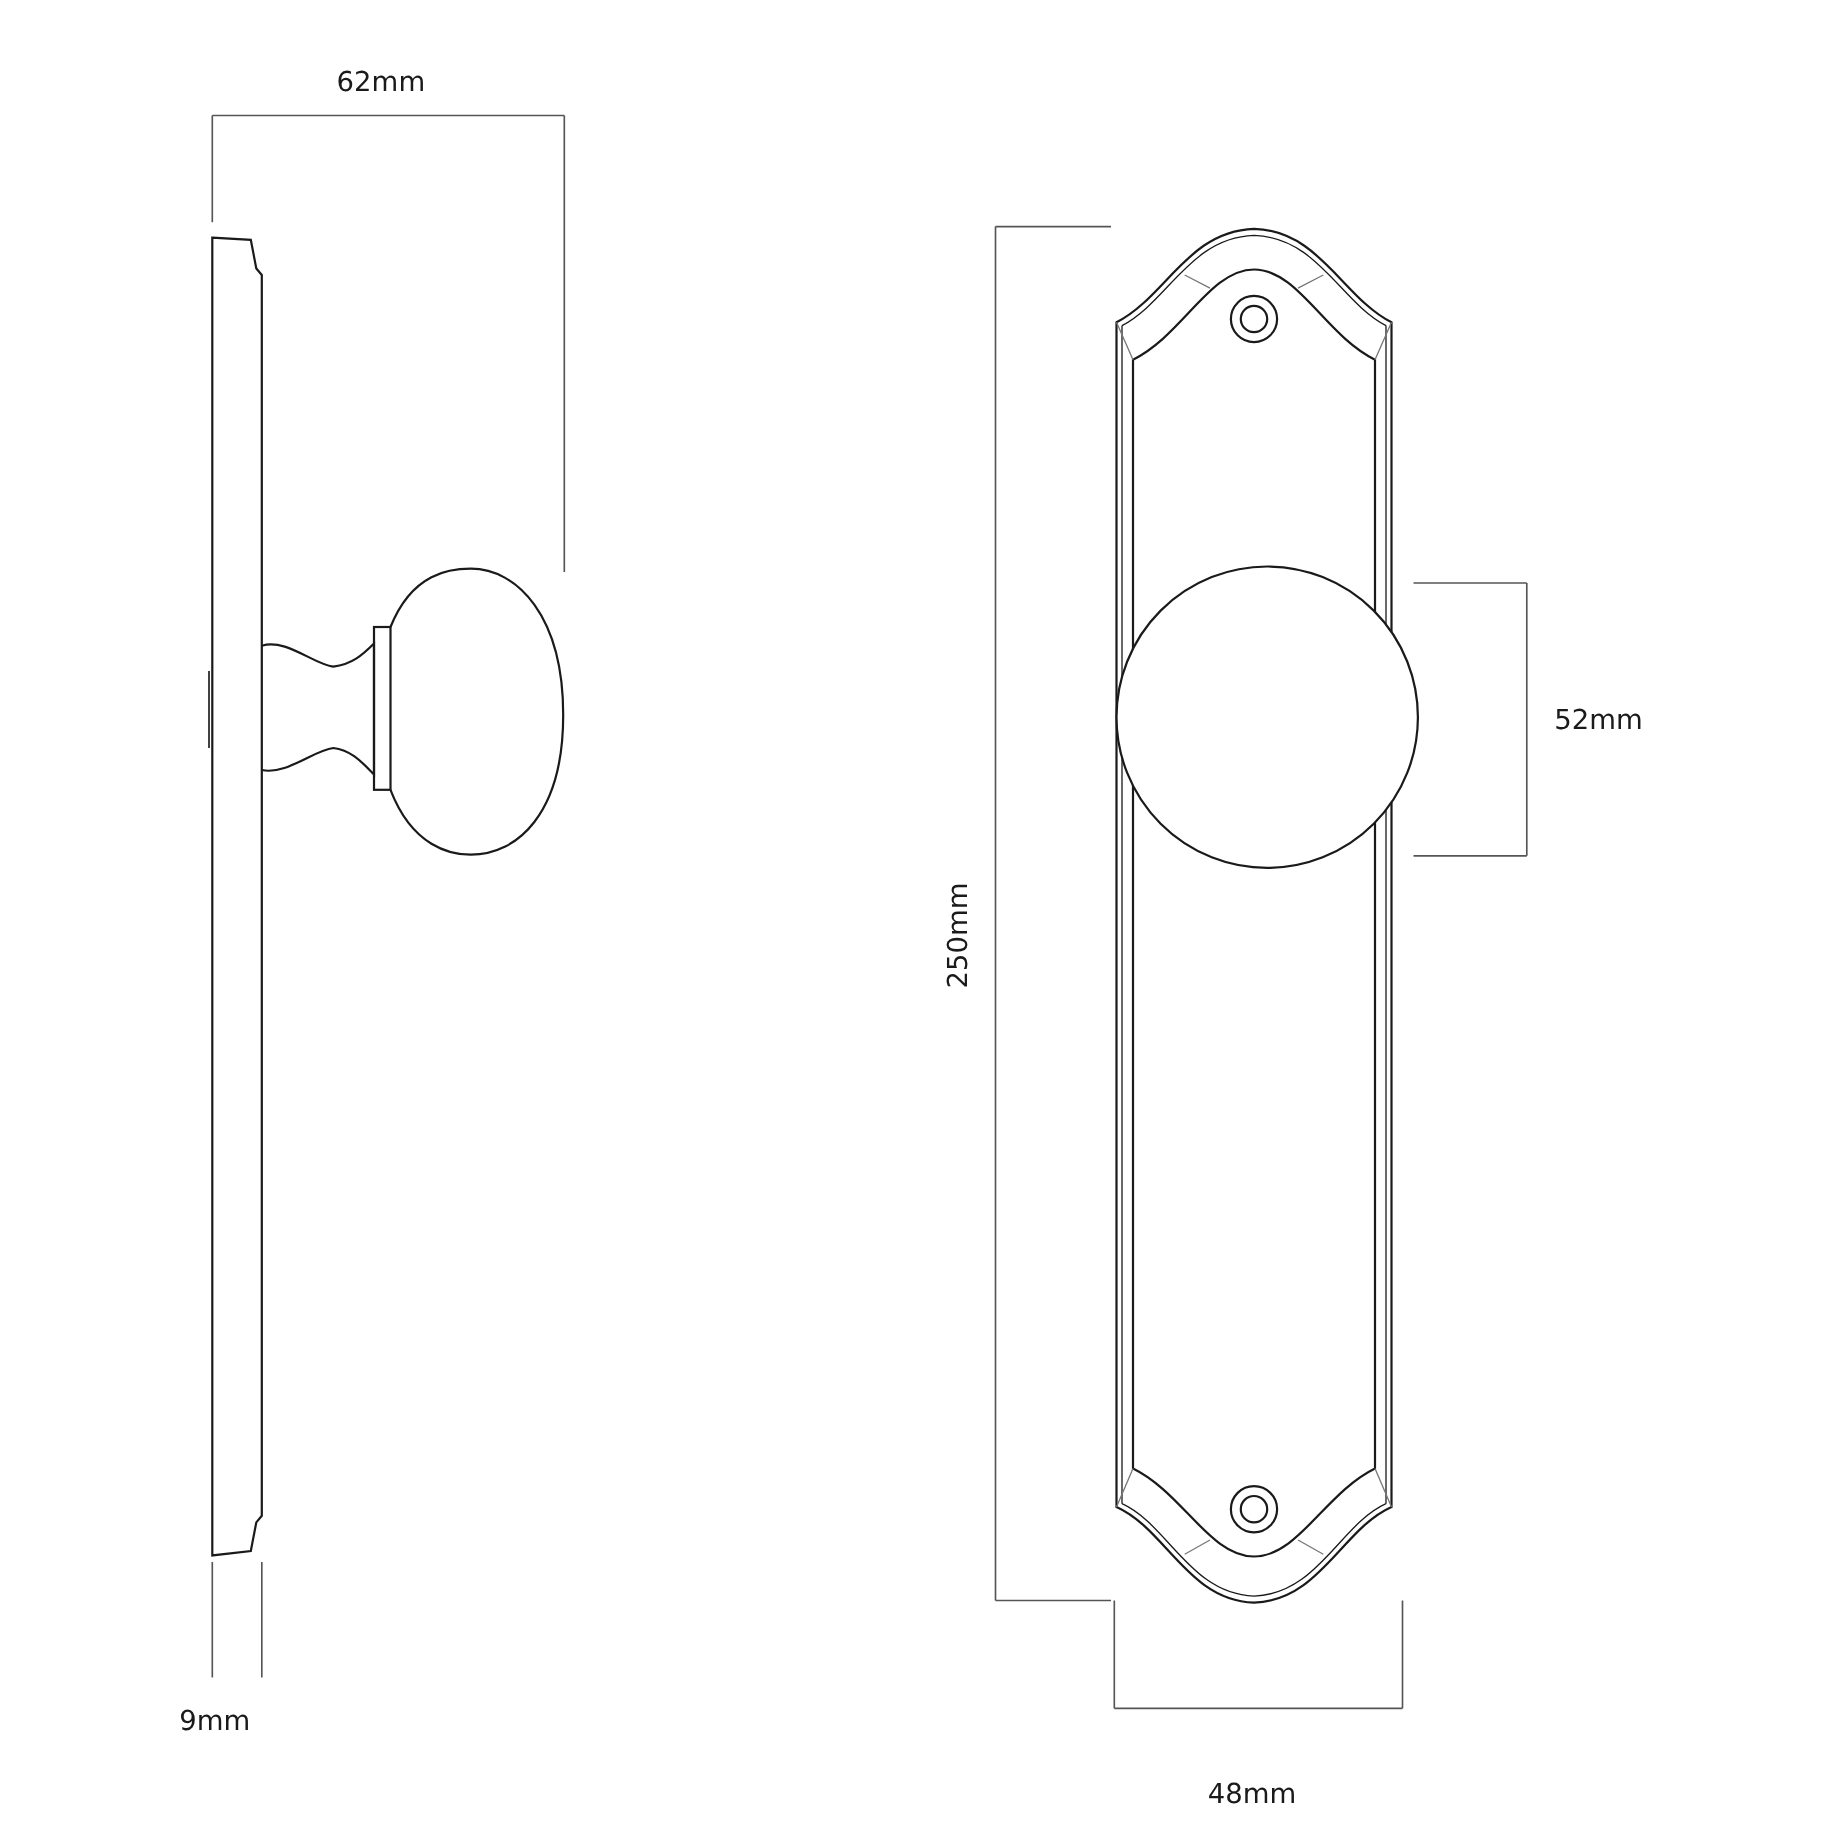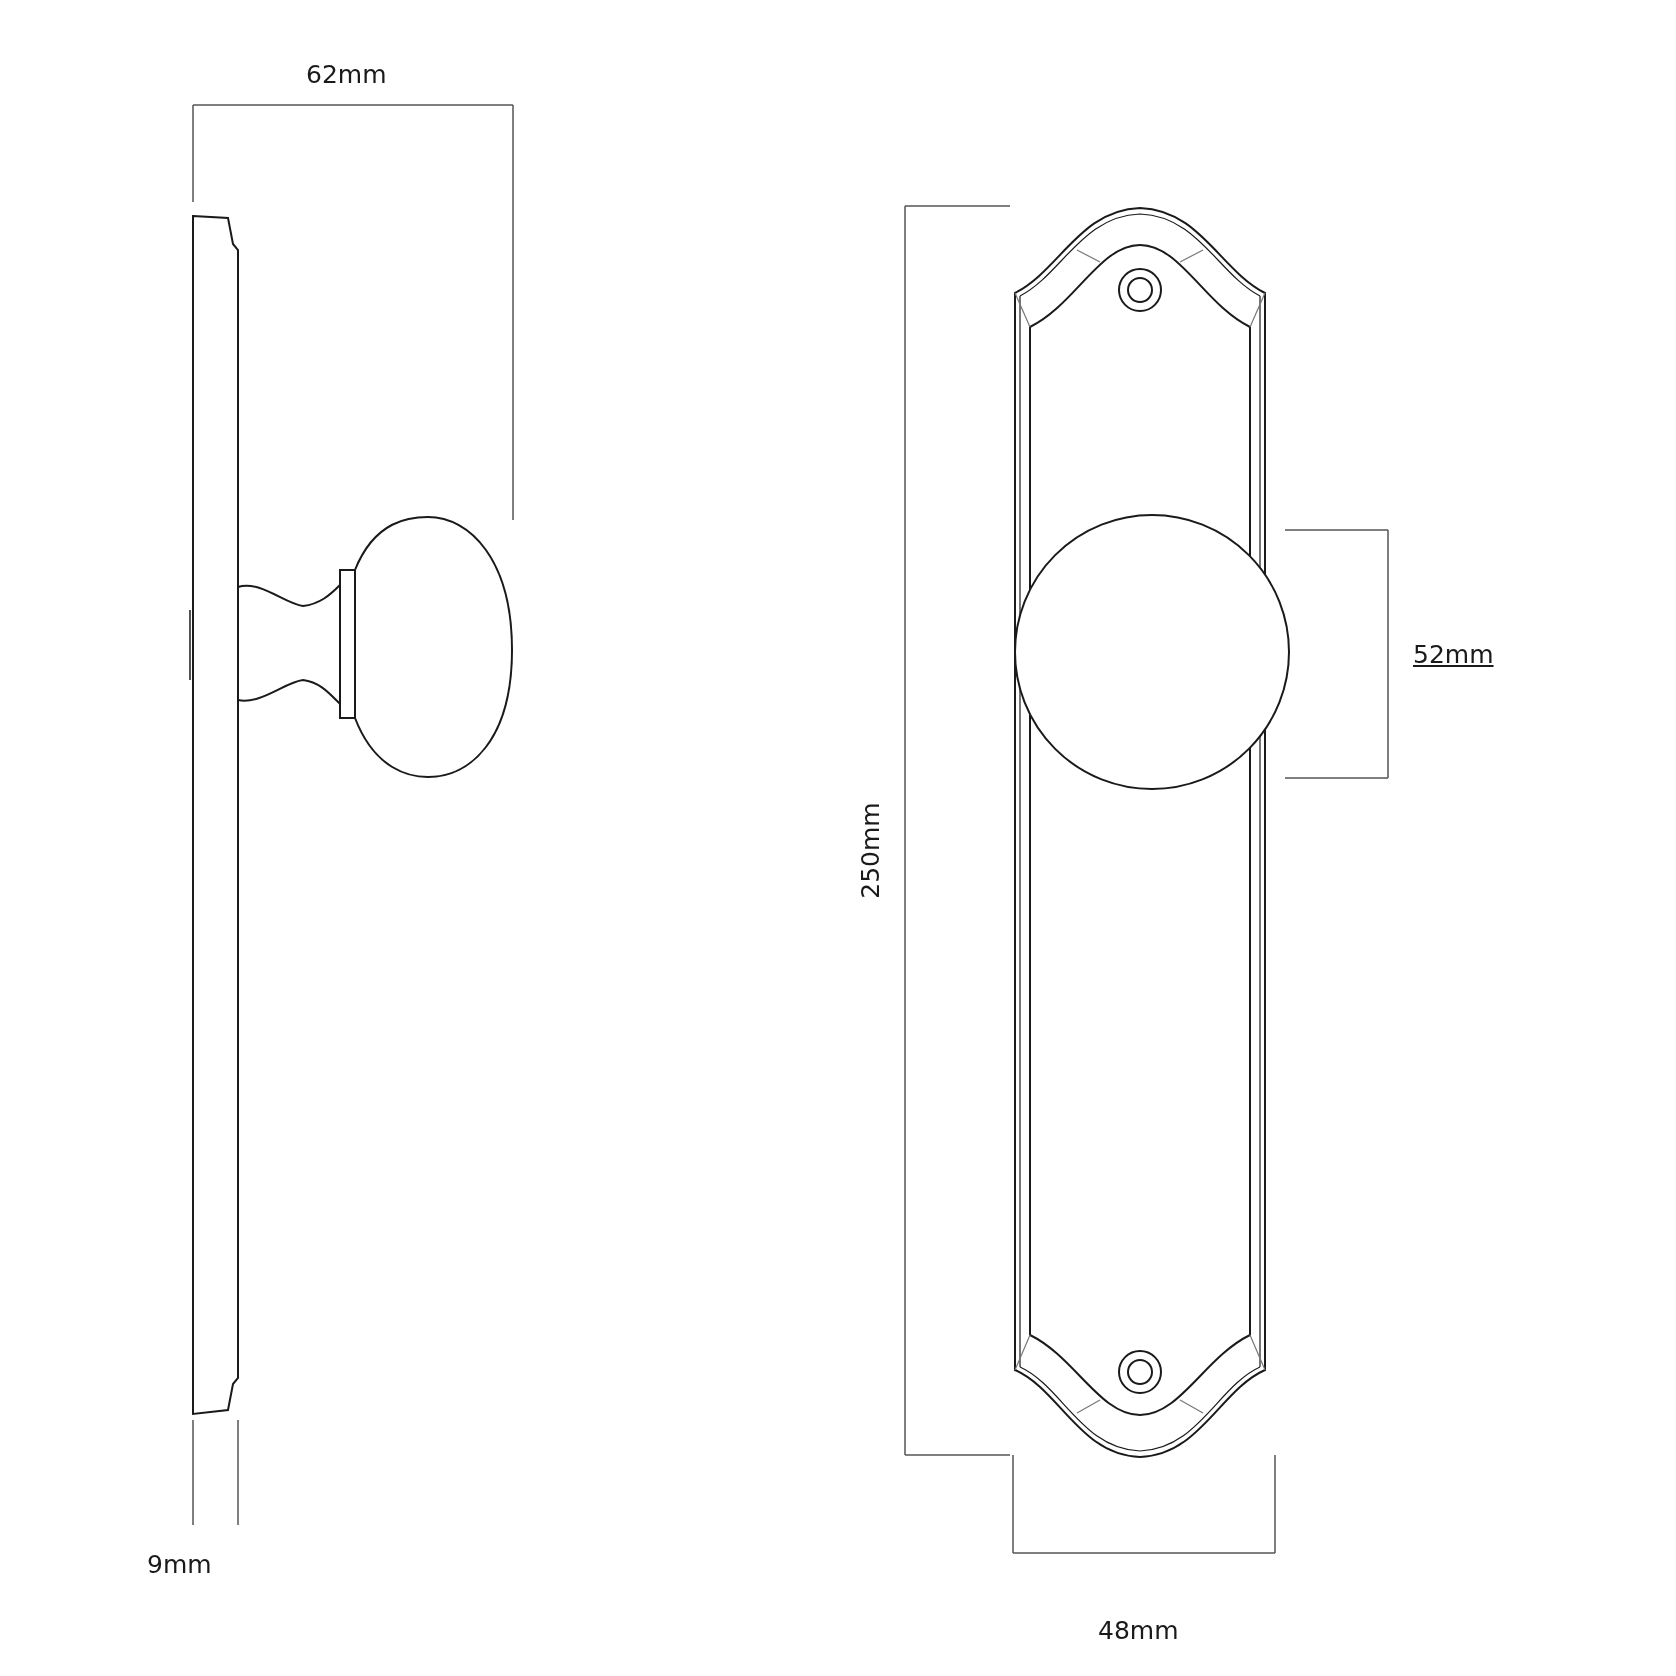--- a/index.html
+++ b/index.html
@@ -84,16 +84,16 @@
       <g stroke="#555" stroke-width="1.5">
         <line x1="1013" y1="1455" x2="1013" y2="1553"></line>
         <line x1="1275" y1="1455" x2="1275" y2="1553"></line>
         <line x1="1013" y1="1553" x2="1275" y2="1553"></line>
       </g>
     </g>
   </g>
 </svg>
 
 <div class="dim-label" style="left:306px; top:60px;">62mm</div>
-<div class="dim-label" style="left:147px; top:1550px;">9mm</div>
+<div class="dim-label" style="left:163px; top:1550px;">9mm</div>
 <div class="dim-label rot" style="left:822px; top:836px;">250mm</div>
-<div class="dim-label" style="left:1413px; top:640px;text-decoration:underline;">52mm</div>
+<div class="dim-label" style="left:1413px; top:640px;">52mm</div>
 <div class="dim-label" style="left:1098px; top:1580px;margin-top:36px;">48mm</div>
 
 </body></html>

